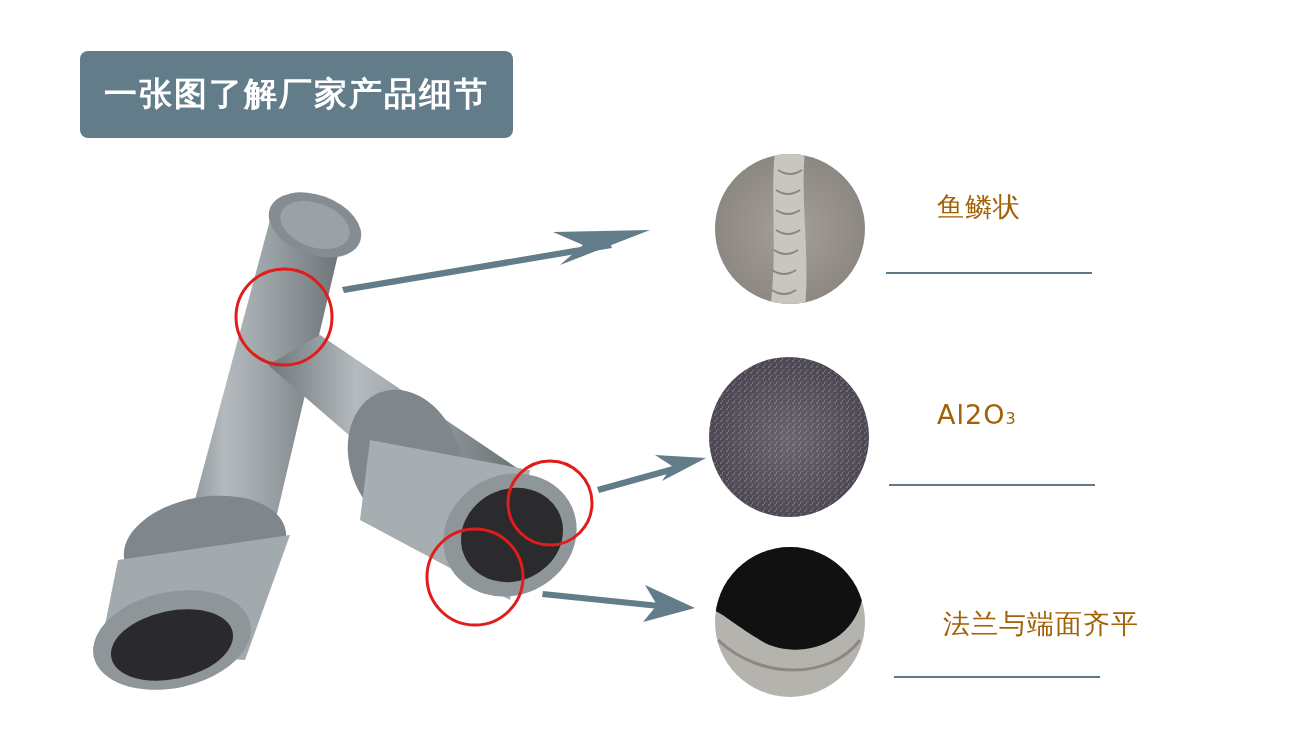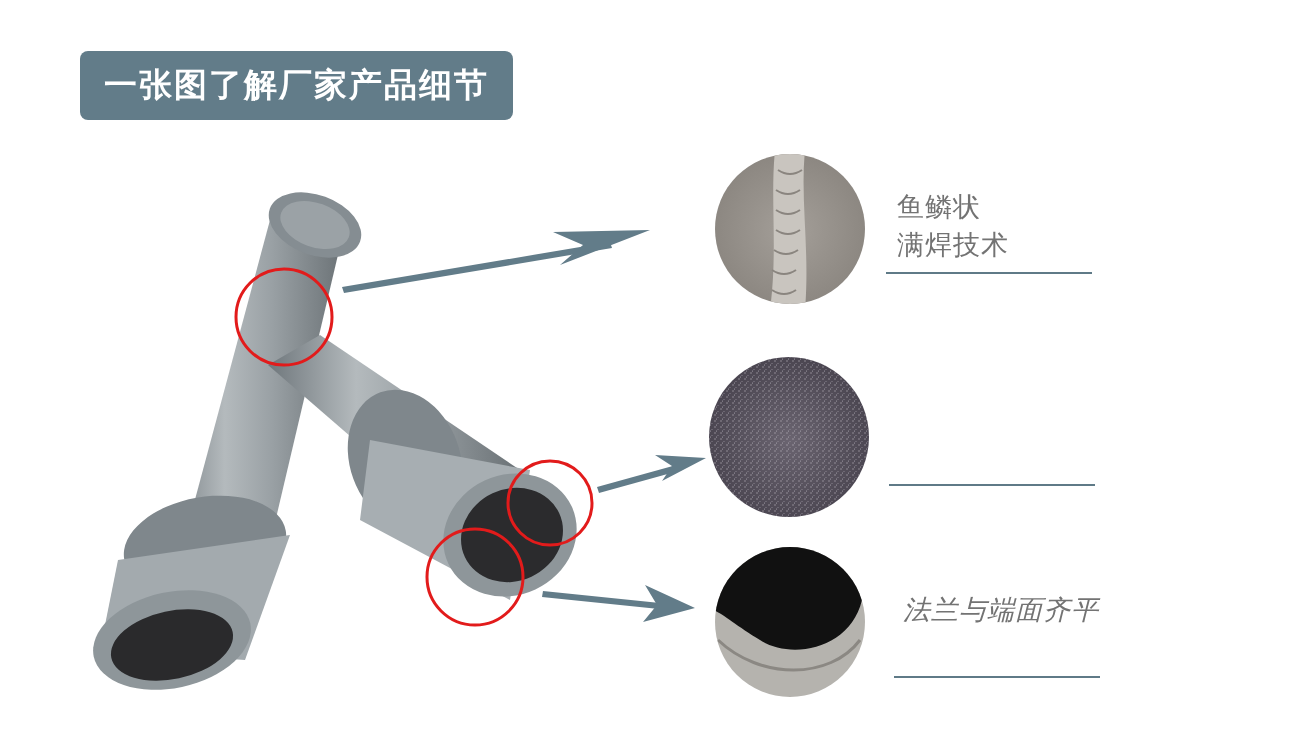--- a/index.html
+++ b/index.html
@@ -1,20 +1,20 @@
 <!DOCTYPE html>
 <html><head>
 <meta charset="utf-8">
 <style>
   html,body{margin:0;padding:0;background:#fff;}
   body{width:1290px;height:749px;position:relative;overflow:hidden;font-family:"DejaVu Sans",sans-serif;}
-  .title-box{position:absolute;left:80px;top:51px;width:433px;height:69px;background:#627c89;border-radius:8px;display:flex;align-items:center;justify-content:center;}
+  .title-box{position:absolute;left:80px;top:51px;width:433px;height:87px;background:#627c89;border-radius:8px;display:flex;align-items:center;justify-content:center;}
   .title-box span{color:#fff;font-size:33px;font-weight:bold;letter-spacing:2px;}
   svg.stage{position:absolute;left:0;top:0;}
-  .label{position:absolute;color:#737373;font-size:27px;line-height:38px;letter-spacing:1px;}
+  .label{position:absolute;color:#a16207;font-size:27px;line-height:38px;letter-spacing:1px;margin-left:40px;}
   .label .sub{font-size:16px;}
   .rule{position:absolute;height:1.5px;background:#5f7a87;}
 </style>
 </head>
 <body>
 
 <div class="title-box">
   <span>一张图了解厂家产品细节</span>
 </div>
 
@@ -100,24 +100,24 @@
   </g>
   <g clip-path="url(#c3)">
     <rect x="712" y="545" width="160" height="160" fill="#b5b3ae"></rect>
     <path d="M712 545 L872 545 L862 600 C850 650 790 660 760 640 C735 625 718 610 712 610 Z" fill="#111"></path>
     <path d="M718 640 C760 680 830 680 860 640" stroke="#8b8883" stroke-width="3" fill="none"></path>
   </g>
 </svg>
 
 <div class="label" style="left:897px;top:188px;">
   <div>鱼鳞状</div>
-  <div>满焊技术</div>
 </div>
 <div class="rule" style="left:886px;top:272px;width:206px;"></div>
 
 <div class="label" style="left:897px;top:396px;">
+  <div><span>Al2O</span><span class="sub">3</span></div>
 </div>
 <div class="rule" style="left:889px;top:484px;width:206px;"></div>
 
-<div class="label" style="left:903px;top:591px;font-style:italic;">
+<div class="label" style="left:903px;top:605px;">
   <div>法兰与端面齐平</div>
 </div>
 <div class="rule" style="left:894px;top:676px;width:206px;"></div>
 
 </body></html>

